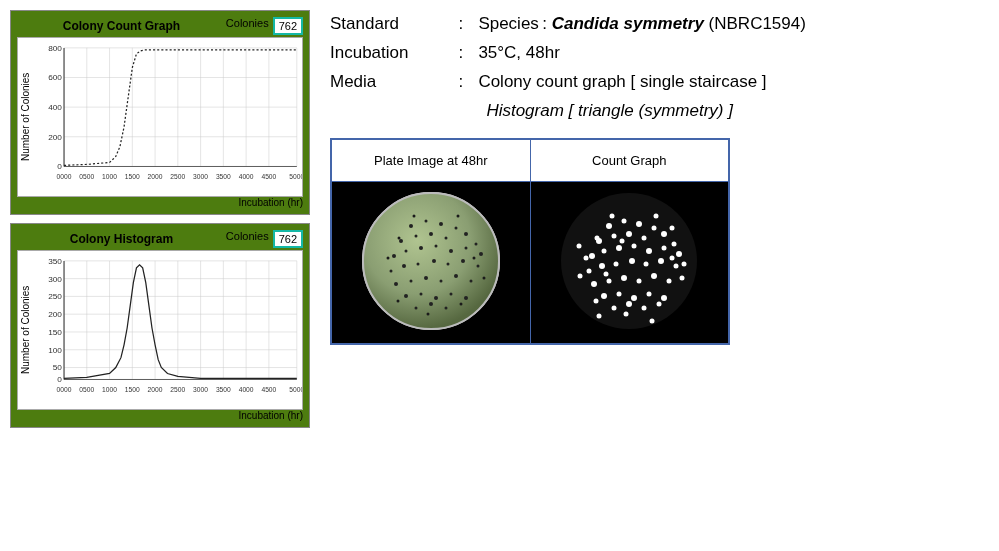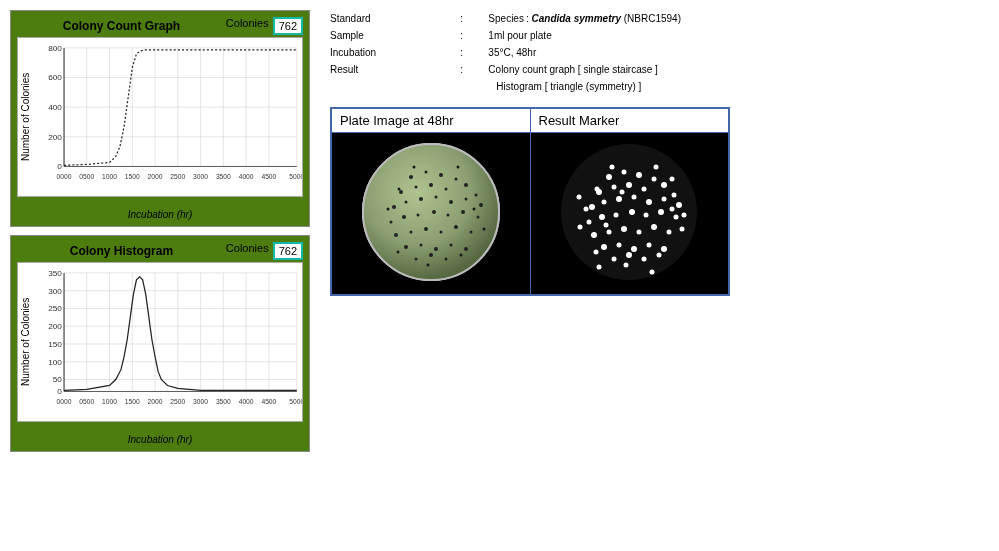--- a/index.html
+++ b/index.html
@@ -76,32 +76,31 @@
       white-space: nowrap;
       flex-shrink: 0;
     }
     .chart-inner {
       flex: 1;
       position: relative;
       overflow: hidden;
     }
     .x-axis-label {
       font-size: 10px;
-      text-align: center;
-      margin-top: 12px;
-      font-style: italic;
+      text-align: right;
+      margin-top: 0;
     }
     svg.chart-svg {
       width: 100%;
       height: 100%;
     }
     
     .info-table {
       display: table;
-      font-size: 10px;
+      font-size: 17px;
       line-height: 1.7;
     }
     .info-row {
       display: table-row;
     }
     .info-cell-label {
       display: table-cell;
       font-weight: normal;
       white-space: nowrap;
       vertical-align: top;
@@ -122,24 +121,24 @@
     }
     
     .images-table {
       border: 2px solid #4466aa;
       border-collapse: collapse;
       width: 100%;
       max-width: 400px;
     }
     .images-table th {
       border: 1px solid #4466aa;
-      padding: 4px 8px;
+      padding: 13px 8px;
       font-size: 13px;
       font-weight: normal;
-      text-align: left;
+      text-align: center;
       background: #fff;
     }
     .images-table td {
       border: 1px solid #4466aa;
       padding: 4px;
       text-align: center;
       vertical-align: middle;
       background: #000;
     }
   </style>
@@ -278,44 +277,39 @@
 
   <div class="info-table">
     <div class="info-row">
       <div class="info-cell-label">Standard</div>
       <div class="info-cell-colon">:</div>
       <div class="info-cell-value">
         Species : <span class="species-name">Candida symmetry</span> <span>(NBRC1594)</span>
       </div>
     </div>
     <div class="info-row">
-      <div class="info-cell-label">Sample</div>
-      <div class="info-cell-colon">:</div>
-      <div class="info-cell-value">1ml pour  plate</div>
-    </div>
-    <div class="info-row">
       <div class="info-cell-label">Incubation</div>
       <div class="info-cell-colon">:</div>
       <div class="info-cell-value">35°C,  48hr</div>
     </div>
     <div class="info-row">
-      <div class="info-cell-label">Result</div>
+      <div class="info-cell-label">Media</div>
       <div class="info-cell-colon">:</div>
       <div class="info-cell-value">
         <div>Colony count graph [ single staircase ]</div>
-        <div style="padding-left:8px;">Histogram [ triangle (symmetry) ]</div>
+        <div style="padding-left:8px;font-style:italic;">Histogram [ triangle (symmetry) ]</div>
       </div>
     </div>
   </div>
 
   <table class="images-table">
     <thead>
       <tr>
         <th>Plate Image at 48hr</th>
-        <th>Result Marker</th>
+        <th>Count Graph</th>
       </tr>
     </thead>
     <tbody>
       <tr>
         <td>
           
           <svg width="150" height="150" viewBox="0 0 150 150">
             <circle cx="75" cy="75" r="68" fill="#8a9e72" stroke="#ccc" stroke-width="2"></circle>
             <circle cx="75" cy="75" r="68" fill="url(#plateGrad)" stroke="#bbb" stroke-width="2"></circle>
             <defs>

